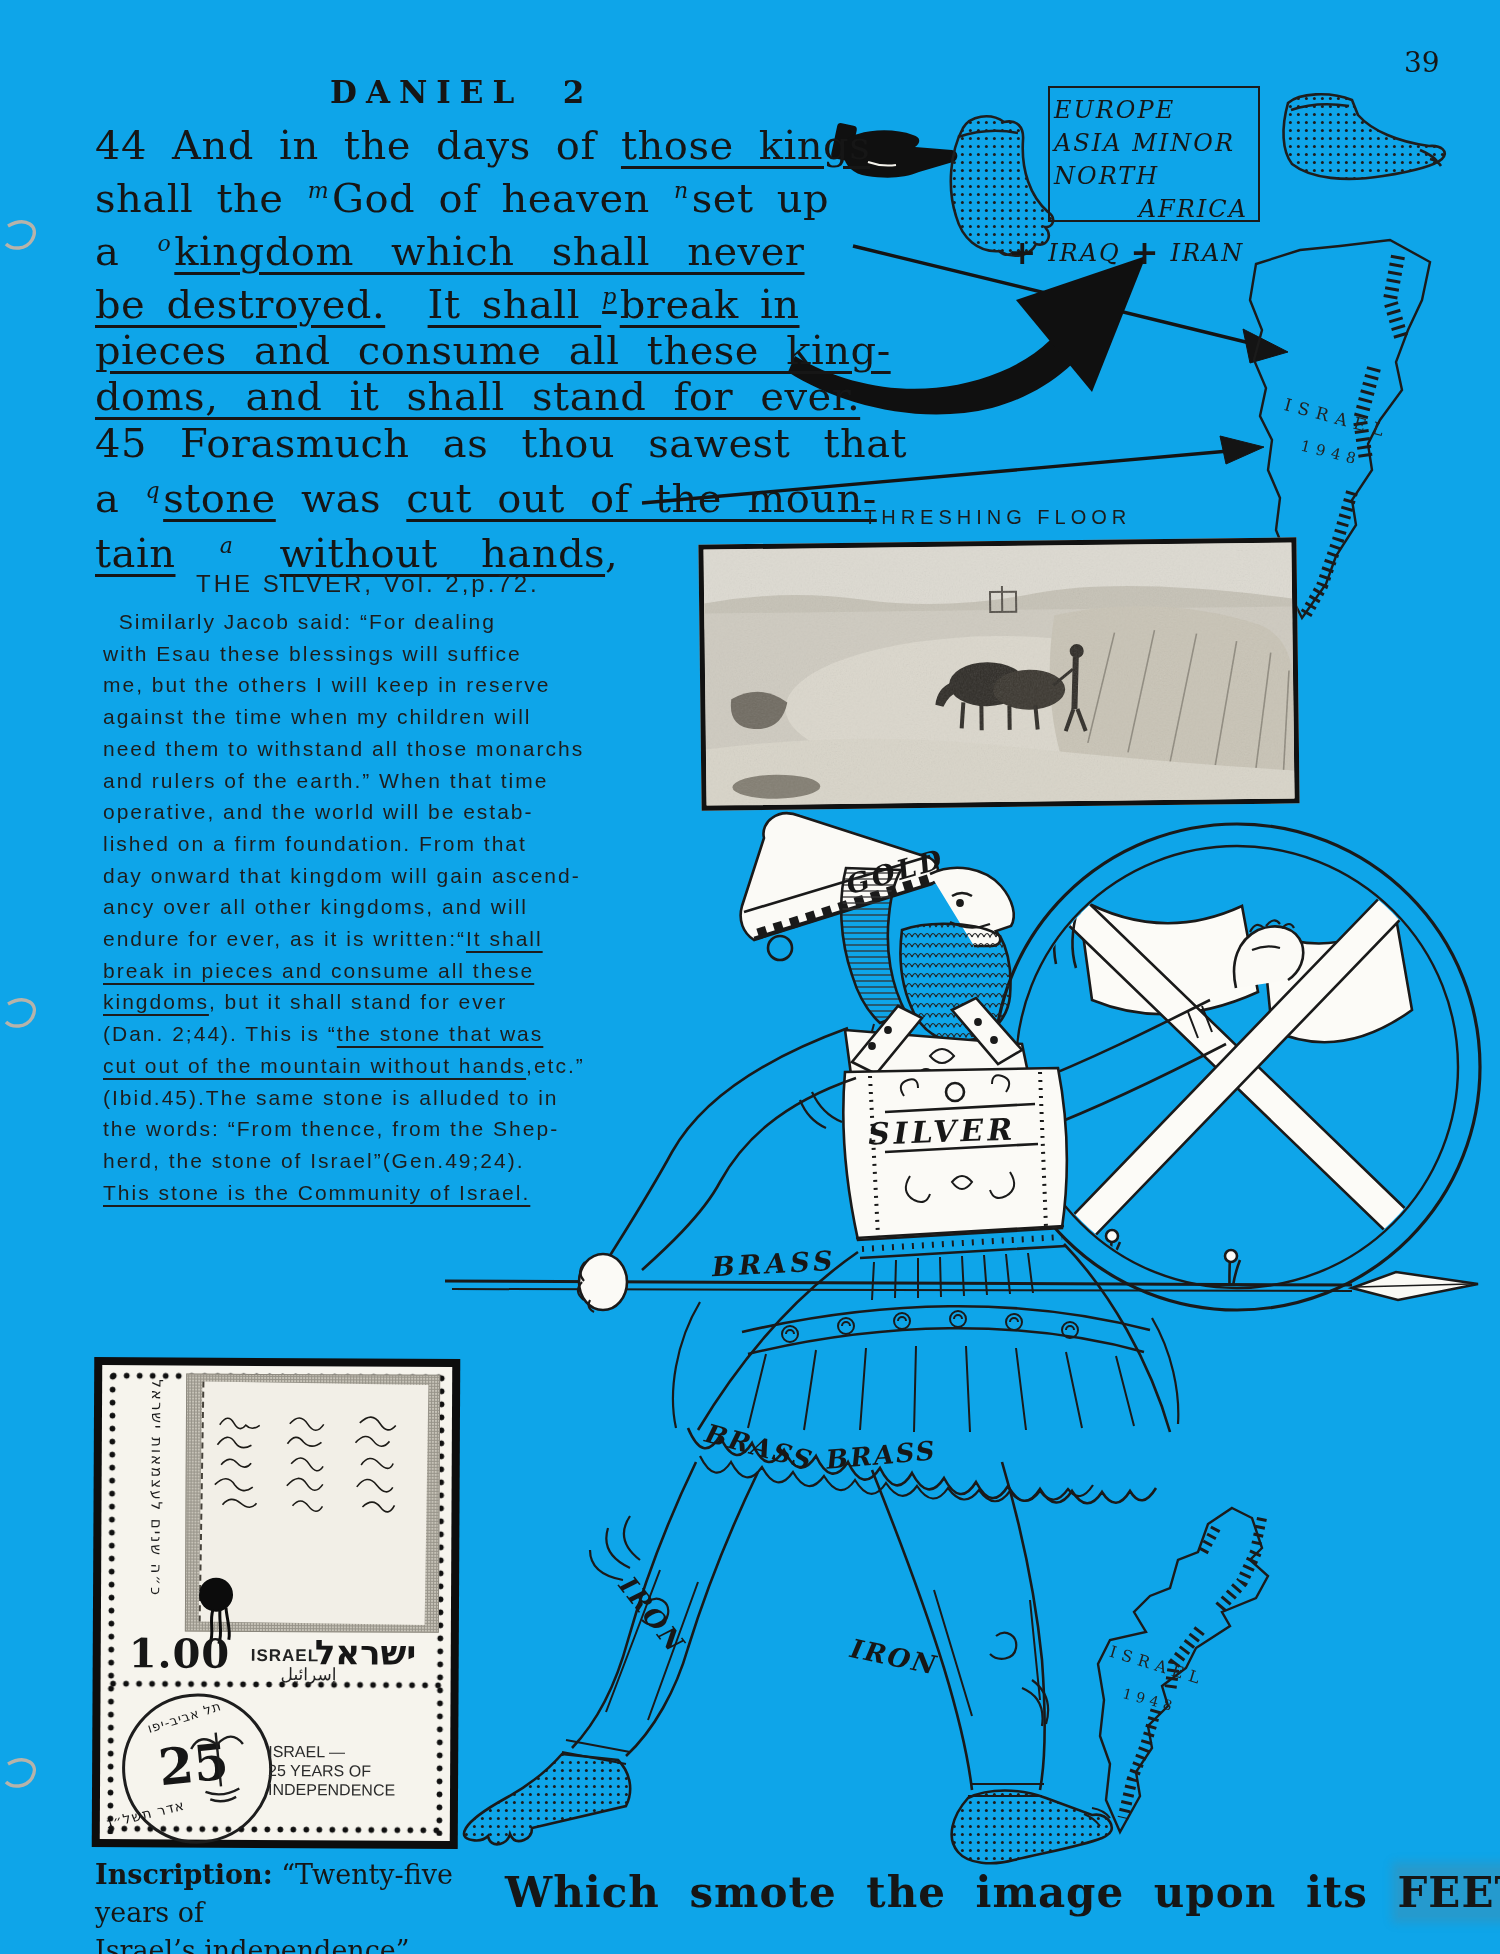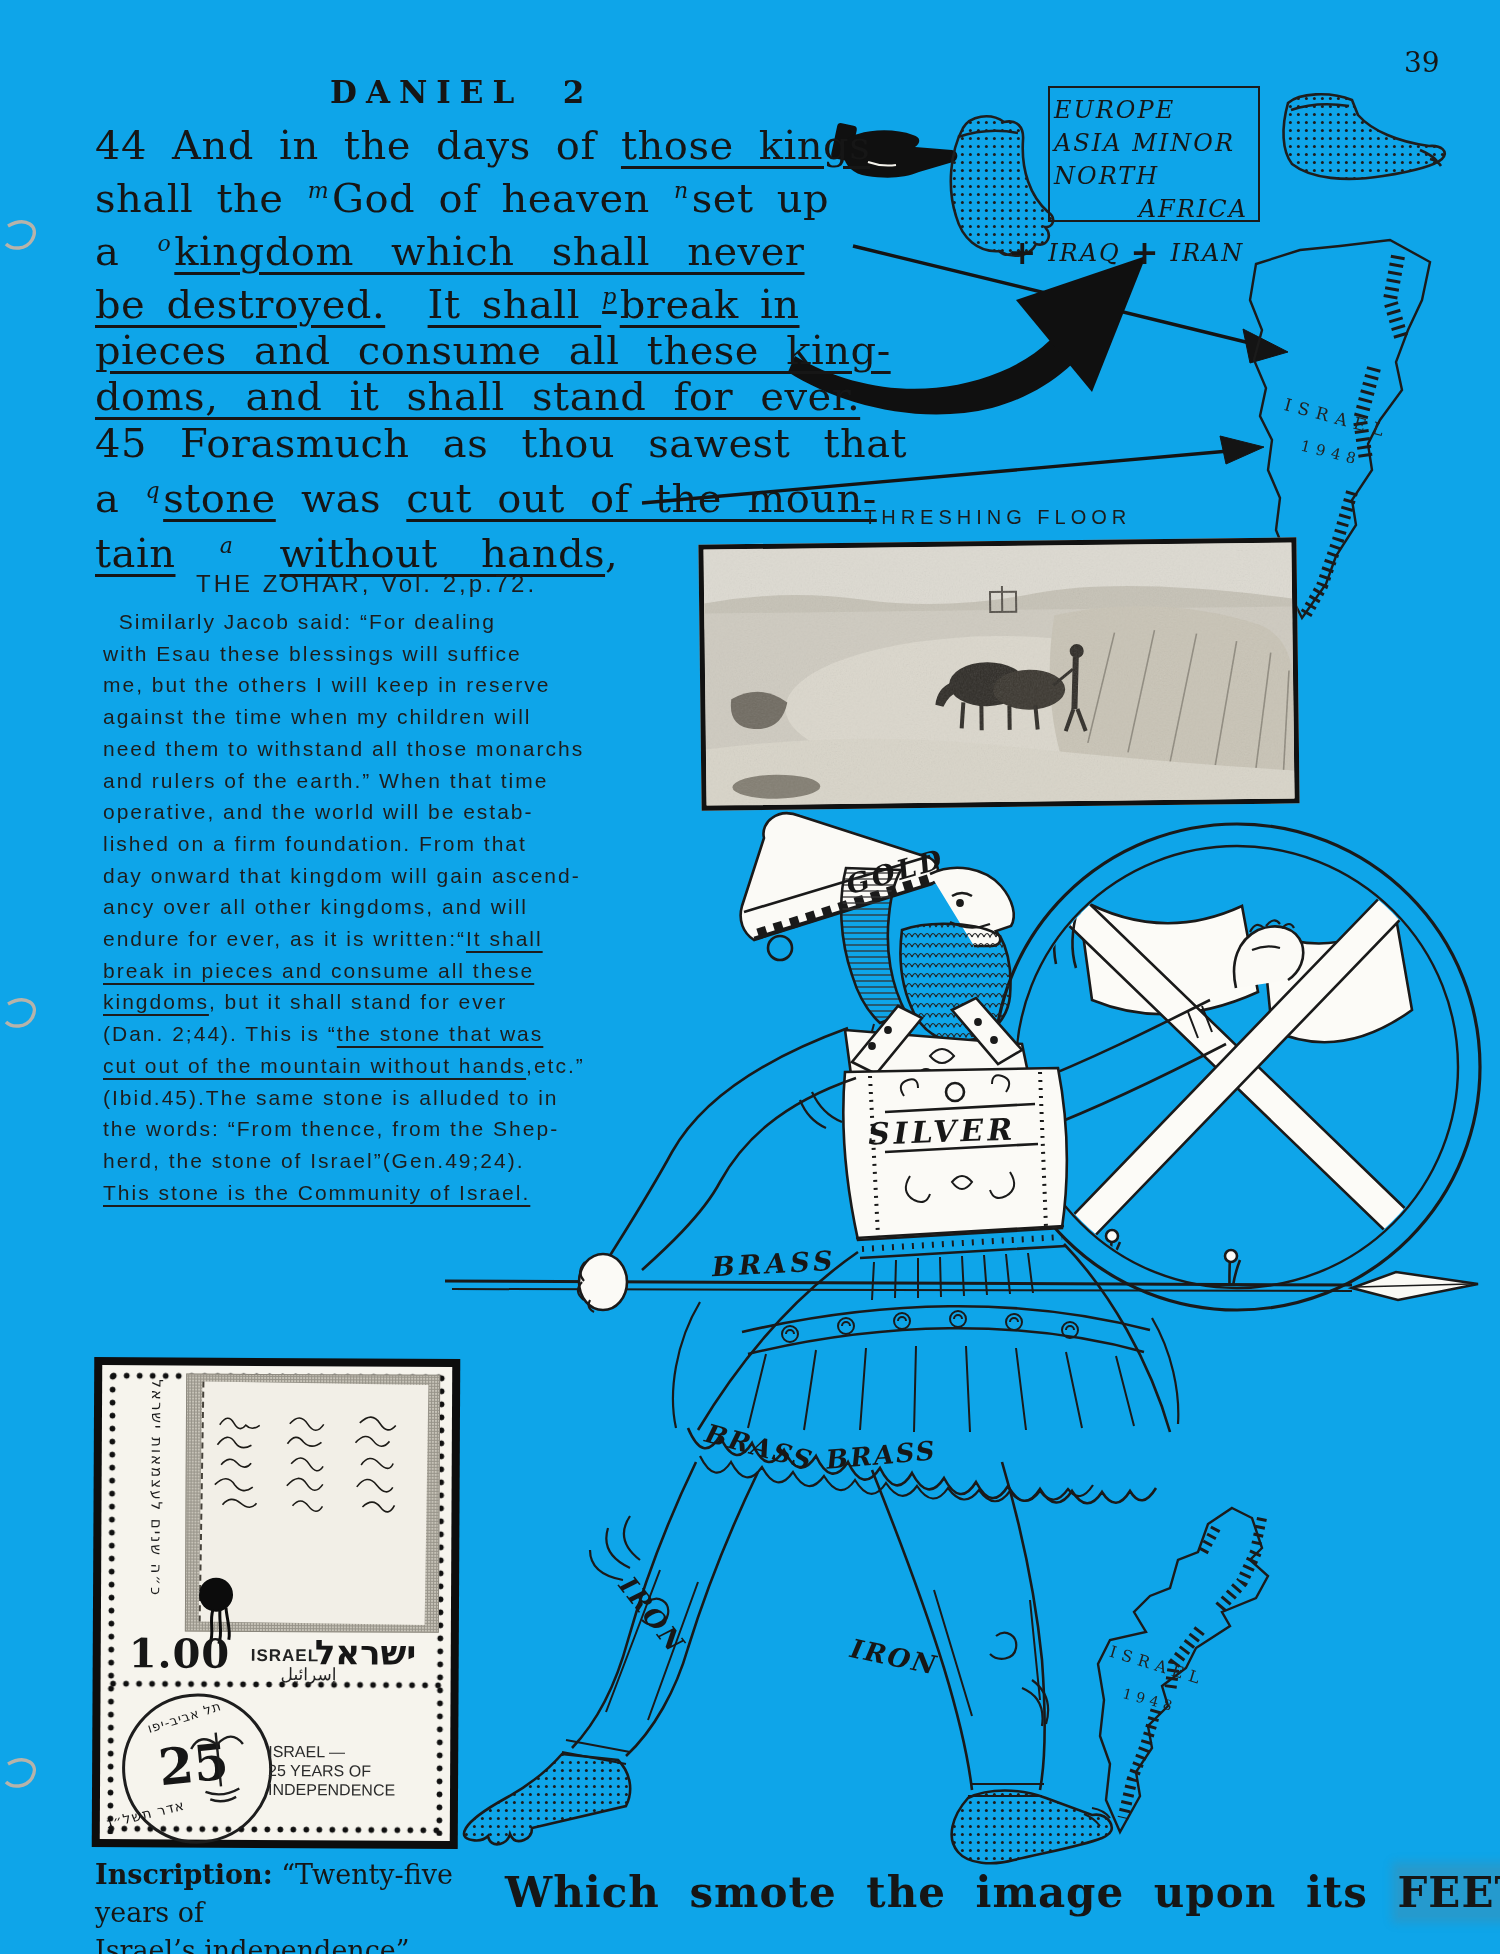--- a/index.html
+++ b/index.html
@@ -261,21 +261,21 @@
     <span style="font-size:34px;font-style:normal;font-weight:bold;vertical-align:-3px;">+</span>
     <span>IRAN</span>
   </div>
 
   <div class="abs maplabel" style="left:1283px;top:408px;font-size:17px;letter-spacing:7px;transform:rotate(15deg);">ISRAEL</div>
   <div class="abs maplabel" style="left:1300px;top:444px;font-size:15px;letter-spacing:6px;transform:rotate(14deg);">1948</div>
 
   <div class="abs maplabel" style="left:1108px;top:1656px;font-size:16px;letter-spacing:6px;transform:rotate(17deg);">ISRAEL</div>
   <div class="abs maplabel" style="left:1122px;top:1692px;font-size:14px;letter-spacing:5px;transform:rotate(15deg);">1948</div>
 
-  <div class="abs zohar-head" style="left:196px;top:570px;">THE ZOHAR, Vol. 2,p.72.</div>
+  <div class="abs zohar-head" style="left:196px;top:570px;">THE SILVER, Vol. 2,p.72.</div>
   <div class="abs zohar" style="left:103px;top:606px;width:600px;">
       <div class="segline"><span>&nbsp;&nbsp;Similarly Jacob said: “For dealing</span></div>
       <div class="segline"><span>with Esau these blessings will suffice</span></div>
       <div class="segline"><span>me, but the others I will keep in reserve</span></div>
       <div class="segline"><span>against the time when my children will</span></div>
       <div class="segline"><span>need them to withstand all those monarchs</span></div>
       <div class="segline"><span>and rulers of the earth.” When that time</span></div>
       <div class="segline"><span>operative, and the world will be estab-</span></div>
       <div class="segline"><span>lished on a firm foundation. From that</span></div>
       <div class="segline"><span>day onward that kingdom will gain ascend-</span></div>

